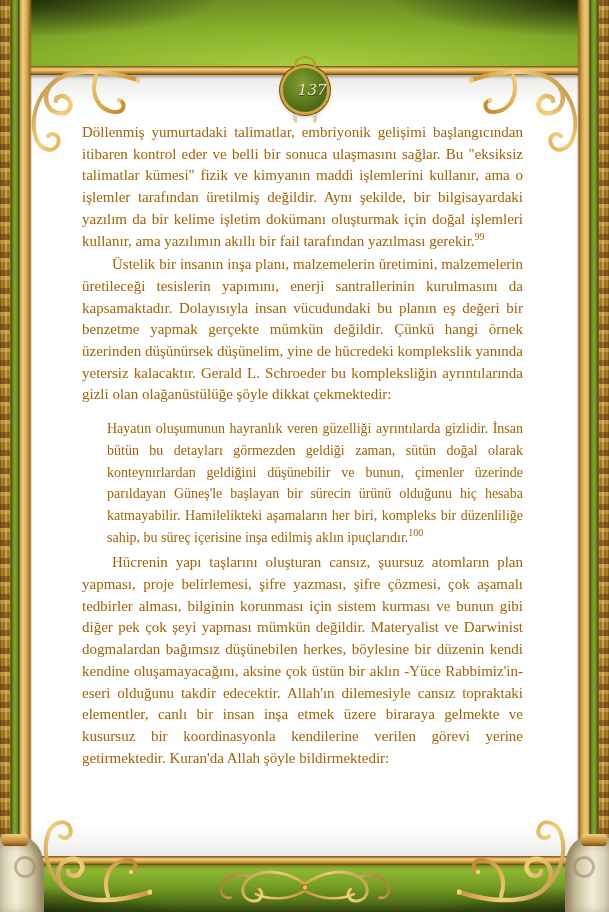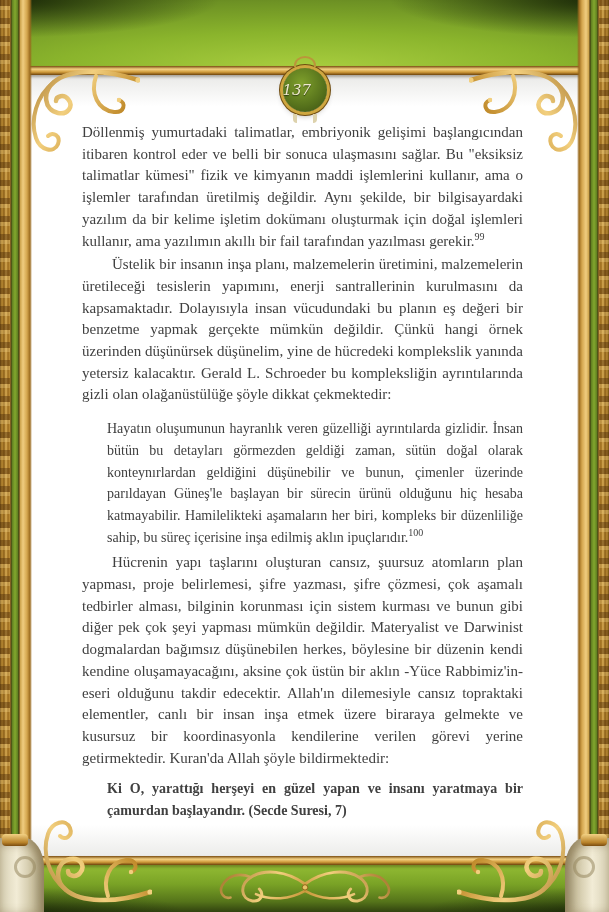--- a/index.html
+++ b/index.html
@@ -58,39 +58,39 @@
       rgba(70,38,6,.40) 0 6px, rgba(255,226,150,.28) 6px 10px, rgba(0,0,0,0) 10px 18px);
   }
   .side-frame.left{left:0;}
   .side-frame.right{right:0;transform:scaleX(-1);}
   
   .medallion{
     position:absolute;left:50%;top:93px;width:44px;height:44px;z-index:5;
     margin:-25px 0 0 -22px;border-radius:50%;
     background:radial-gradient(circle at 42% 35%, #7fa02c, #57731c 58%, #3a4f12 100%);
     box-shadow:0 0 0 3px #cfa740, 0 0 0 4px #6f4c10, 0 3px 6px rgba(30,25,5,.45);
-    display:flex;align-items:center;justify-content:flex-start;
+    display:flex;align-items:center;justify-content:flex-end;
   }
   .medallion::before{ 
     content:"";position:absolute;top:-12px;left:50%;width:18px;height:9px;margin-left:-11px;
     border:2px solid #bb953a;border-bottom:none;border-radius:60% 60% 0 0/100% 100% 0 0;
   }
   .medallion::after{ 
     content:"";position:absolute;bottom:-11px;left:50%;width:16px;height:9px;margin-left:-12px;
     border-left:4px solid #ddd2ac;border-right:4px solid #ddd2ac;
     border-radius:0 0 4px 4px;
   }
   .page-number{
     font-family:"DejaVu Serif", serif;font-style:italic;
     font-size:15px;color:#efe9cf;text-shadow:0 1px 1px rgba(20,30,5,.7);
   }
   
   .text-col{
     position:absolute;left:82px;top:122px;width:441px;z-index:3;
-    color:#404040;font-size:15px;line-height:21.7px;text-align:justify;
+    color:#a16207;font-size:15px;line-height:21.7px;text-align:justify;
   }
   .para{margin:0 0 2px 0;}
   .para.indent{text-indent:30px;}
   .quote{
     margin:12px 0 4px 25px;font-size:14px;line-height:21.7px;text-align:justify;
   }
   .quote.bold{font-weight:700;margin-top:9px;}
   sup.ref{font-size:10px;line-height:0;vertical-align:super;}
   
   .scroll{position:absolute;z-index:4;width:130px;height:95px;}
@@ -182,16 +182,15 @@
   </div>
 
   <div class="side-frame left"></div>
   <div class="side-frame right"></div>
 
   <div class="text-col">
     <p class="para"><span>Döllenmiş yumurtadaki talimatlar, embriyonik gelişimi başlangıcından itibaren kontrol eder ve belli bir sonuca ulaşmasını sağlar. Bu "eksiksiz talimatlar kümesi" fizik ve kimyanın maddi işlemlerini kullanır, ama o işlemler tarafından üretilmiş değildir. Aynı şekilde, bir bilgisayardaki yazılım da bir kelime işletim dokümanı oluşturmak için doğal işlemleri kullanır, ama yazılımın akıllı bir fail tarafından yazılması gerekir.</span><sup class="ref">99</sup></p>
     <p class="para indent">Üstelik bir insanın inşa planı, malzemelerin üretimini, malzemelerin üretileceği tesislerin yapımını, enerji santrallerinin kurulmasını da kapsamaktadır. Dolayısıyla insan vücudundaki bu planın eş değeri bir benzetme yapmak gerçekte mümkün değildir. Çünkü hangi örnek üzerinden düşünürsek düşünelim, yine de hücredeki komplekslik yanında yetersiz kalacaktır. Gerald L. Schroeder bu kompleksliğin ayrıntılarında gizli olan olağanüstülüğe şöyle dikkat çekmektedir:</p>
     <p class="quote"><span>Hayatın oluşumunun hayranlık veren güzelliği ayrıntılarda gizlidir. İnsan bütün bu detayları görmezden geldiği zaman, sütün doğal olarak konteynırlardan geldiğini düşünebilir ve bunun, çimenler üzerinde parıldayan Güneş'le başlayan bir sürecin ürünü olduğunu hiç hesaba katmayabilir. Hamilelikteki aşamaların her biri, kompleks bir düzenliliğe sahip, bu süreç içerisine inşa edilmiş aklın ipuçlarıdır.</span><sup class="ref">100</sup></p>
     <p class="para indent">Hücrenin yapı taşlarını oluşturan cansız, şuursuz atomların plan yapması, proje belirlemesi, şifre yazması, şifre çözmesi, çok aşamalı tedbirler alması, bilginin korunması için sistem kurması ve bunun gibi diğer pek çok şeyi yapması mümkün değildir. Materyalist ve Darwinist dogmalardan bağımsız düşünebilen herkes, böylesine bir düzenin kendi kendine oluşamayacağını, aksine çok üstün bir aklın -Yüce Rabbimiz'in- eseri olduğunu takdir edecektir. Allah'ın dilemesiyle cansız topraktaki elementler, canlı bir insan inşa etmek üzere biraraya gelmekte ve kusursuz bir koordinasyonla kendilerine verilen görevi yerine getirmektedir. Kuran'da Allah şöyle bildirmektedir:</p>
-    <p class="quote bold">Ki O, yarattığı herşeyi en güzel yapan ve insanı yaratmaya bir çamurdan başlayandır. (Secde Suresi, 7)</p>
   </div>
 
 </div>
 
 </body></html>

